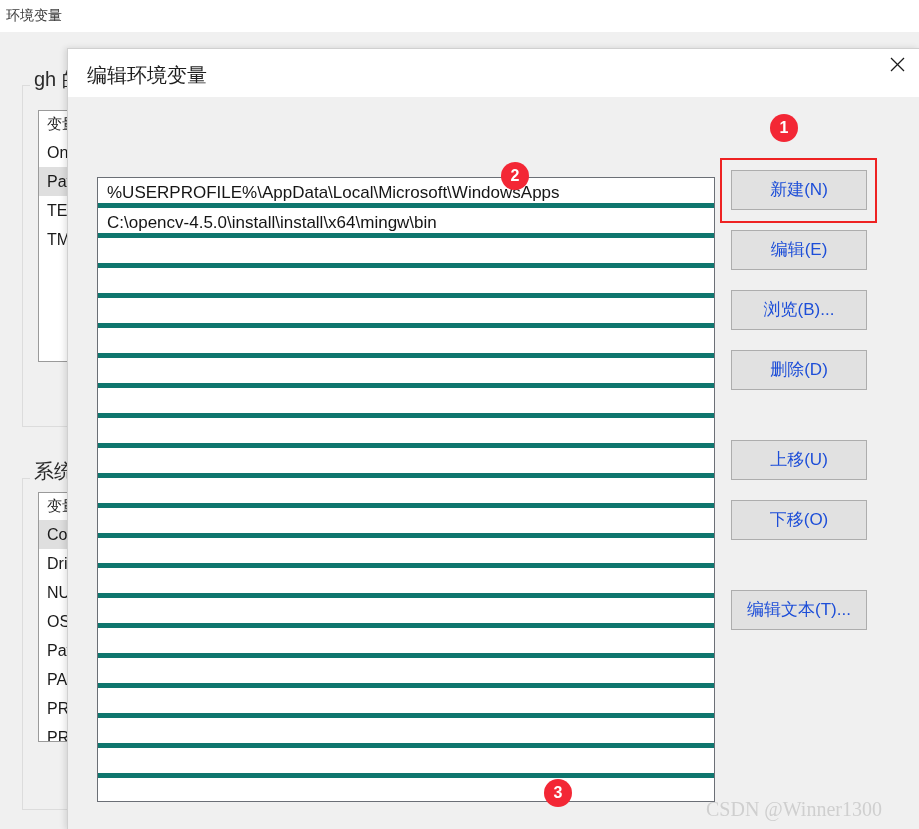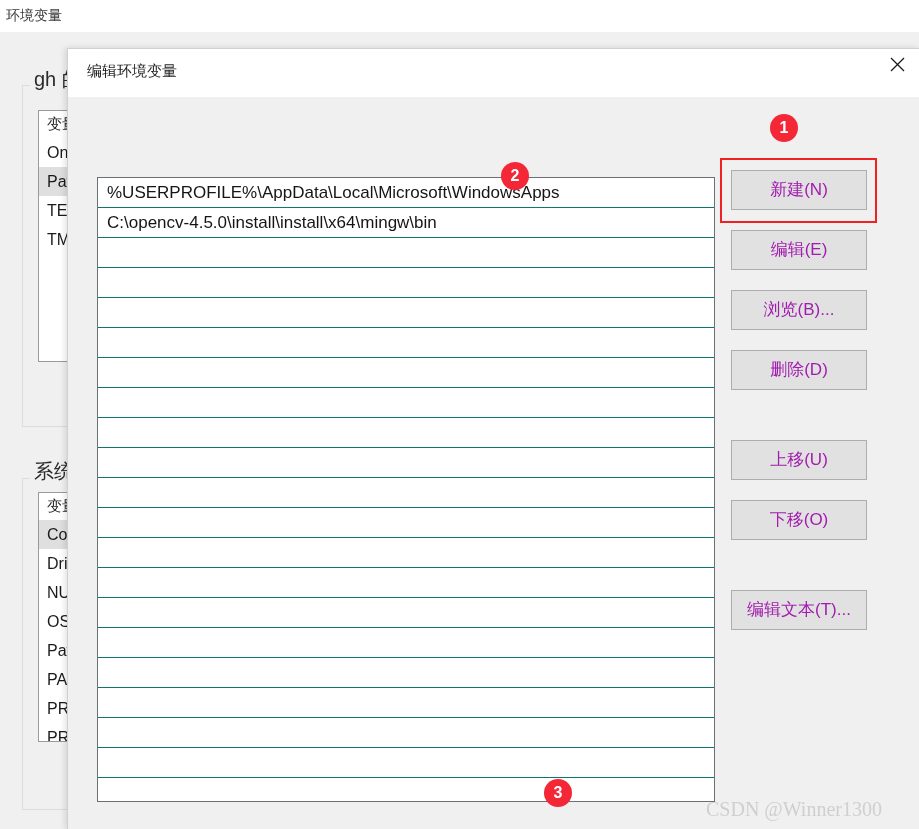--- a/index.html
+++ b/index.html
@@ -115,21 +115,21 @@
   }
   .dlg-titlebar {
     position: absolute;
     left: 0; top: 0;
     width: 852px; height: 48px;
     background: #ffffff;
   }
   .dlg-title {
     position: absolute;
     left: 19px; top: 13px;
-    font-size: 15px;
+    font-size: 20px;
     color: #1d1d1d;
     white-space: nowrap;
   }
   .dlg-close {
     position: absolute;
     right: 0px; top: 0px;
     width: 46px; height: 30px;
     display: flex; align-items: center; justify-content: center;
     cursor: pointer;
   }
@@ -148,37 +148,37 @@
     position: absolute;
     left: 29px; top: 80px;
     width: 616px; height: 623px;
     background: #ffffff;
     border: 1px solid #6b6f76;
     overflow: hidden;
   }
   .list-row {
     height: 30px;
     line-height: 30px;
-    border-bottom: 1px solid #0f766e;
+    border-bottom: 5px solid #0f766e;
     padding-left: 9px;
     font-size: 17px;
     color: #151515;
     white-space: nowrap;
     box-sizing: border-box;
   }
   .list-row.empty { color: transparent; }
 
   
   .btn {
     position: absolute;
     width: 136px;
     height: 40px;
     background: #e1e1e1;
     border: 1px solid #adadad;
-    color: #a21caf;
+    color: #1d4ed8;
     font-size: 17px;
     font-family: "Liberation Sans", "DejaVu Sans", sans-serif;
     text-align: center;
     line-height: 38px;
     padding: 0;
     cursor: pointer;
     white-space: nowrap;
   }
   .hl-box {
     position: absolute;

